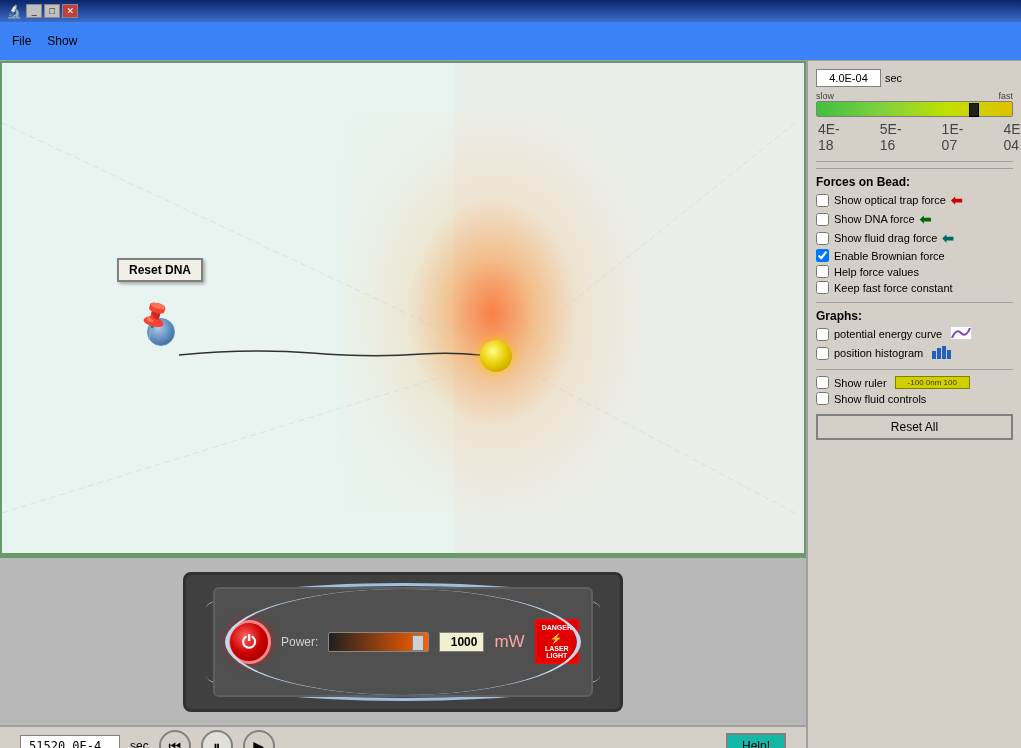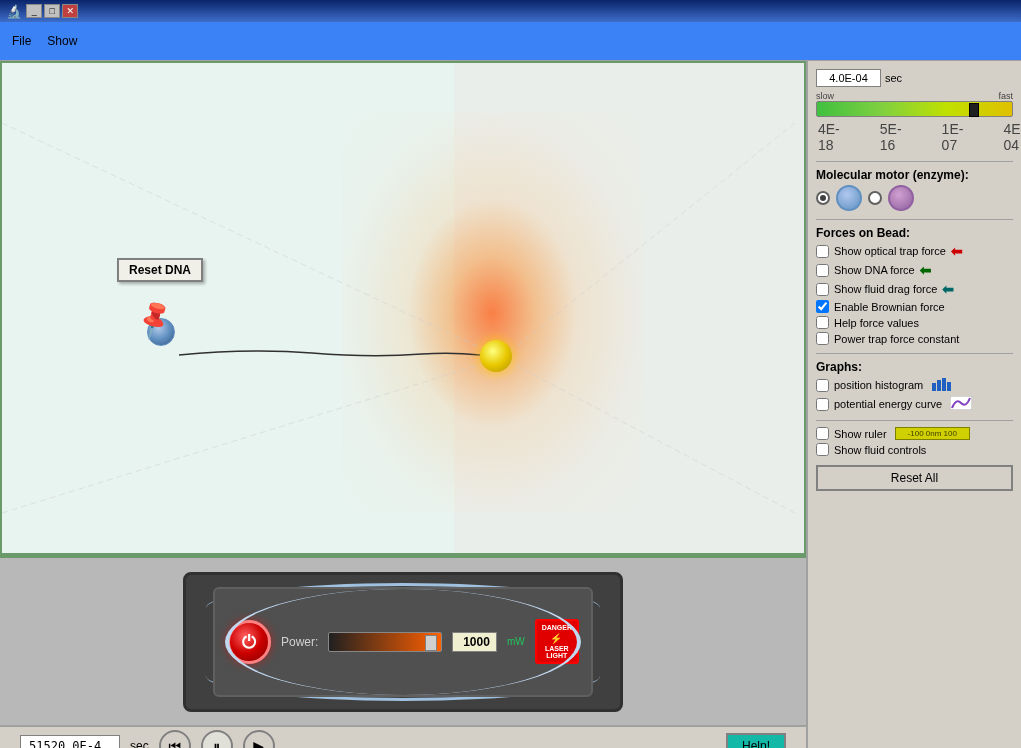--- a/index.html
+++ b/index.html
@@ -252,21 +252,21 @@
     #power-value-box {
       background: #f0f0d0;
       border: 1px solid #808080;
       padding: 2px 6px;
       font-size: 12px;
       font-weight: bold;
       min-width: 45px;
       text-align: right;
     }
 
-    .mw-label { color: #22c55e; font-size: 10px; }
+    .mw-label { color: #fca5a5; font-size: 17px; }
 
     
     #danger-sticker {
       background: #e00000;
       border: 2px solid #ff0000;
       border-radius: 3px;
       padding: 3px 5px;
       text-align: center;
       flex-shrink: 0;
     }
@@ -581,29 +581,20 @@
         <span>4E-18</span>
         <span>5E-16</span>
         <span>1E-07</span>
         <span>4E-04</span>
       </div>
     </div>
 
     <hr class="divider">
 
     
-    <div class="panel-section">
-      <div class="section-header">Molecular motor (enzyme):</div>
-      <div class="motor-row">
-        <div class="motor-radio selected"></div>
-        <div class="motor-enzyme"></div>
-        <div class="motor-radio"></div>
-        <div class="motor-enzyme purple"></div>
-      </div>
-    </div>
 
     <hr class="divider">
 
     
     <div class="panel-section">
       <div class="section-header">Forces on Bead:</div>
 
       <div class="checkbox-row">
         <input type="checkbox" style="">
         <span>Show optical trap force</span>
@@ -627,55 +618,55 @@
         <span>Enable Brownian force</span>
       </div>
 
       <div class="checkbox-row">
         <input type="checkbox" style="">
         <span>Help force values</span>
       </div>
 
       <div class="checkbox-row">
         <input type="checkbox" style="">
-        <span>Power trap force constant</span>
+        <span>Keep fast force constant</span>
       </div>
     </div>
 
     <hr class="divider">
 
     
     <div class="panel-section">
       <div class="section-header">Graphs:</div>
+
+      <div class="checkbox-row">
+        <input type="checkbox" style="">
+        <span>potential energy curve</span>
+
+        <span style="margin-left:3px;">
+          <svg width="22" height="14" viewBox="0 0 22 14">
+            <rect x="0" y="0" width="22" height="14" fill="white" stroke="#aaa" stroke-width="1"></rect>
+            <path d="M 2 12 Q 6 2 11 7 Q 16 12 20 2" stroke="#8040c0" stroke-width="2" fill="none"></path>
+          </svg>
+        </span>
+      </div>
 
       <div class="checkbox-row">
         <input type="checkbox" style="">
         <span>position histogram</span>
 
         <span style="margin-left:3px;">
           <svg width="22" height="14" viewBox="0 0 22 14">
             <rect x="1" y="6" width="4" height="8" fill="#2060c0"></rect>
             <rect x="6" y="3" width="4" height="11" fill="#2060c0"></rect>
             <rect x="11" y="1" width="4" height="13" fill="#2060c0"></rect>
             <rect x="16" y="5" width="4" height="9" fill="#2060c0"></rect>
           </svg>
         </span>
       </div>
-
-      <div class="checkbox-row">
-        <input type="checkbox" style="">
-        <span>potential energy curve</span>
-
-        <span style="margin-left:3px;">
-          <svg width="22" height="14" viewBox="0 0 22 14">
-            <rect x="0" y="0" width="22" height="14" fill="white" stroke="#aaa" stroke-width="1"></rect>
-            <path d="M 2 12 Q 6 2 11 7 Q 16 12 20 2" stroke="#8040c0" stroke-width="2" fill="none"></path>
-          </svg>
-        </span>
-      </div>
     </div>
 
     <hr class="divider">
 
     
     <div class="checkbox-row">
       <input type="checkbox" style="">
       <span>Show ruler</span>
       <span style="margin-left:3px; background:#d0d000; border:1px solid #808000; padding:1px 12px; font-size:8px; color:#404000;">-100 0nm 100</span>
     </div>

